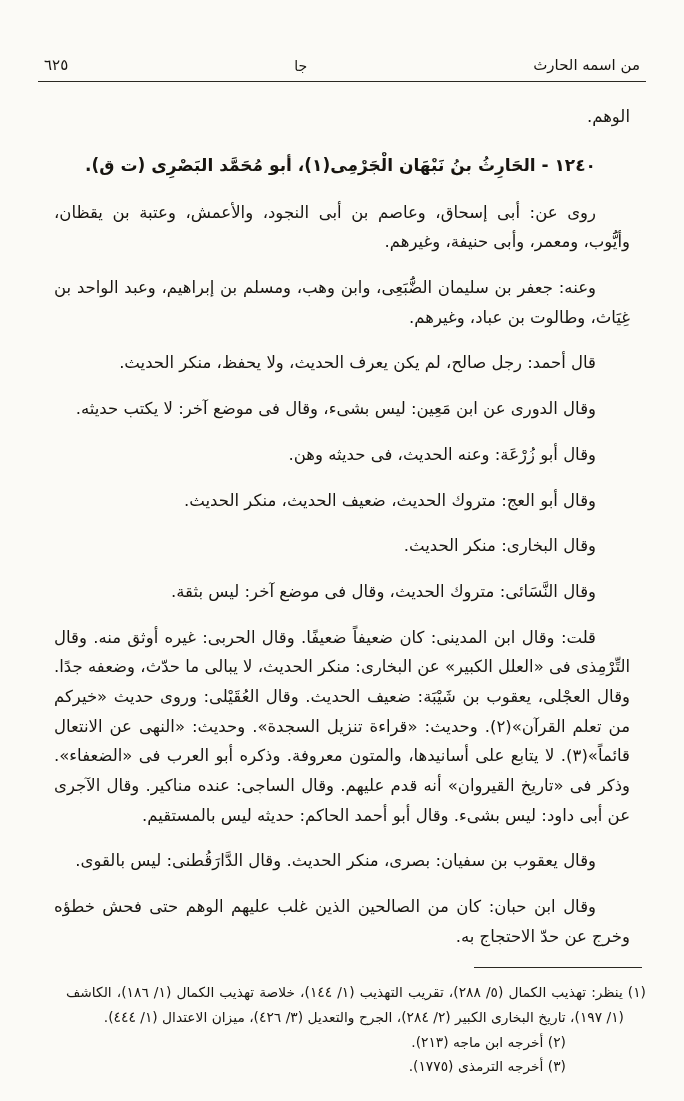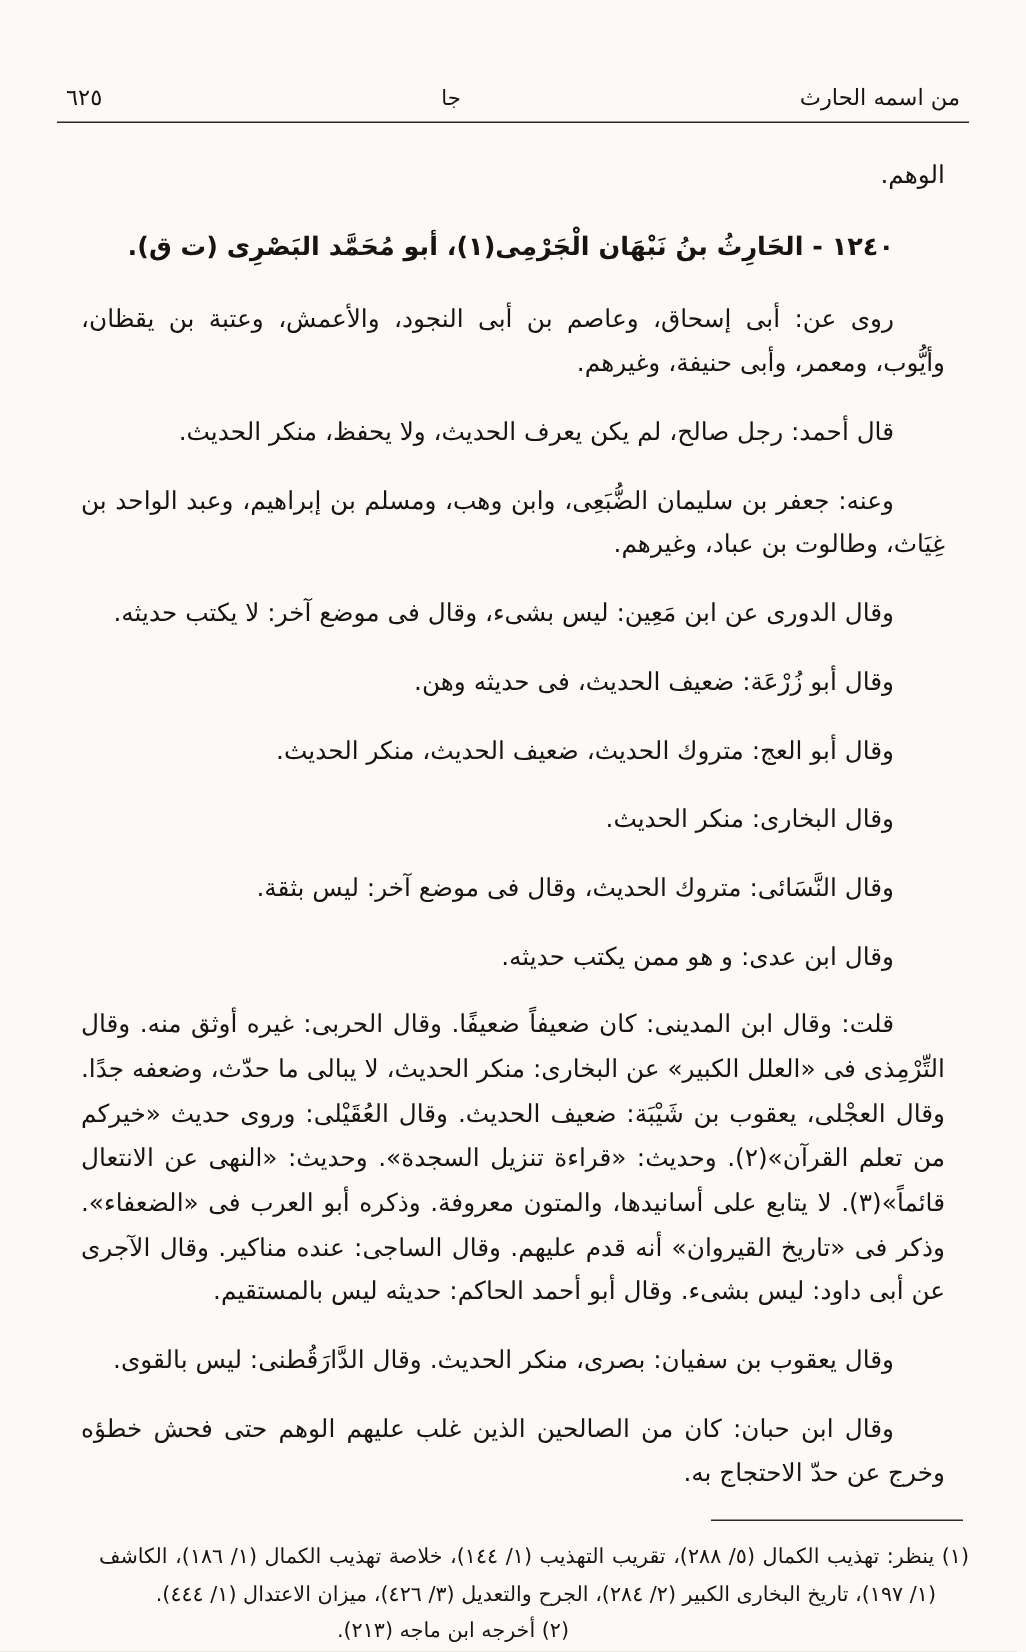--- a/index.html
+++ b/index.html
@@ -51,21 +51,21 @@
   
   .footnote-rule {
     width: 168px;
     border-bottom: 1.3px solid #2b2822;
     margin: 16px 4px 12px 0;
   }
   .footnotes {
     font-size: 13.8px;
     line-height: 1.78;
   }
-  .footnote { margin: 0; text-align: center; }
+  .footnote { margin: 0; }
   .fn-long {
     text-align: justify;
     padding-right: 22px;
     text-indent: -22px;
     margin-left: 28px;
   }
   .fn-short { margin-right: 80px; }
 </style>
 </head>
 <body>
@@ -79,33 +79,33 @@
   </header>
 
   <div class="header-rule"></div>
 
   <main class="body-text">
     <p class="continuation">الوهم.</p>
 
     <p class="entry-title">١٢٤٠ -  الحَارِثُ بنُ نَبْهَان الْجَرْمِى(١)، أبو مُحَمَّد البَصْرِى (ت ق).</p>
 
     <p class="body-paragraph">روى عن: أبى إسحاق، وعاصم بن أبى النجود، والأعمش، وعتبة بن يقظان، وأيُّوب، ومعمر، وأبى حنيفة، وغيرهم.</p>
+    <p class="body-paragraph">وعنه: جعفر بن سليمان الضُّبَعِى، وابن وهب، ومسلم بن إبراهيم، وعبد الواحد بن غِيَاث، وطالوت بن عباد، وغيرهم.</p>
     <p class="body-paragraph">قال أحمد: رجل صالح، لم يكن يعرف الحديث، ولا يحفظ، منكر الحديث.</p>
-    <p class="body-paragraph">وعنه: جعفر بن سليمان الضُّبَعِى، وابن وهب، ومسلم بن إبراهيم، وعبد الواحد بن غِيَاث، وطالوت بن عباد، وغيرهم.</p>
     <p class="body-paragraph">وقال الدورى عن ابن مَعِين: ليس بشىء، وقال فى موضع آخر: لا يكتب حديثه.</p>
-    <p class="body-paragraph">وقال أبو زُرْعَة: ضعيف الحديث، فى حديثه وهن.</p>
+    <p class="body-paragraph">وقال أبو زُرْعَة: وعنه الحديث، فى حديثه وهن.</p>
     <p class="body-paragraph">وقال أبو العج: متروك الحديث، ضعيف الحديث، منكر الحديث.</p>
     <p class="body-paragraph">وقال البخارى: منكر الحديث.</p>
     <p class="body-paragraph">وقال النَّسَائى: متروك الحديث، وقال فى موضع آخر: ليس بثقة.</p>
-    <p class="body-paragraph">وقال ابن عدى: و هو ممن يكتب حديثه.</p>
     <p class="body-paragraph">قلت: وقال ابن المدينى: كان ضعيفاً ضعيفًا. وقال الحربى: غيره أوثق منه. وقال التِّرْمِذى فى «العلل الكبير» عن البخارى: منكر الحديث، لا يبالى ما حدّث، وضعفه جدًا. وقال العجْلى، يعقوب بن شَيْبَة: ضعيف الحديث. وقال العُقَيْلى: وروى حديث «خيركم من تعلم القرآن»(٢). وحديث: «قراءة تنزيل السجدة». وحديث: «النهى عن الانتعال قائماً»(٣). لا يتابع على أسانيدها، والمتون معروفة. وذكره أبو العرب فى «الضعفاء». وذكر فى «تاريخ القيروان» أنه قدم عليهم. وقال الساجى: عنده مناكير. وقال الآجرى عن أبى داود: ليس بشىء. وقال أبو أحمد الحاكم: حديثه ليس بالمستقيم.</p>
     <p class="body-paragraph">وقال يعقوب بن سفيان: بصرى، منكر الحديث. وقال الدَّارَقُطنى: ليس بالقوى.</p>
     <p class="body-paragraph">وقال ابن حبان: كان من الصالحين الذين غلب عليهم الوهم حتى فحش خطؤه وخرج عن حدّ الاحتجاج به.</p>
   </main>
 
   <div class="footnote-rule"></div>
 
   <section class="footnotes">
     <p class="footnote fn-long">(١) ينظر: تهذيب الكمال (٥/ ٢٨٨)، تقريب التهذيب (١/ ١٤٤)، خلاصة تهذيب الكمال (١/ ١٨٦)، الكاشف (١/ ١٩٧)، تاريخ البخارى الكبير (٢/ ٢٨٤)، الجرح والتعديل (٣/ ٤٢٦)، ميزان الاعتدال (١/ ٤٤٤).</p>
     <p class="footnote fn-short">(٢) أخرجه ابن ماجه (٢١٣).</p>
+    <p class="footnote fn-short">(٣) أخرجه الترمذى (١٧٧٥).</p>
   </section>
 
 </div>
 
 </body></html>

